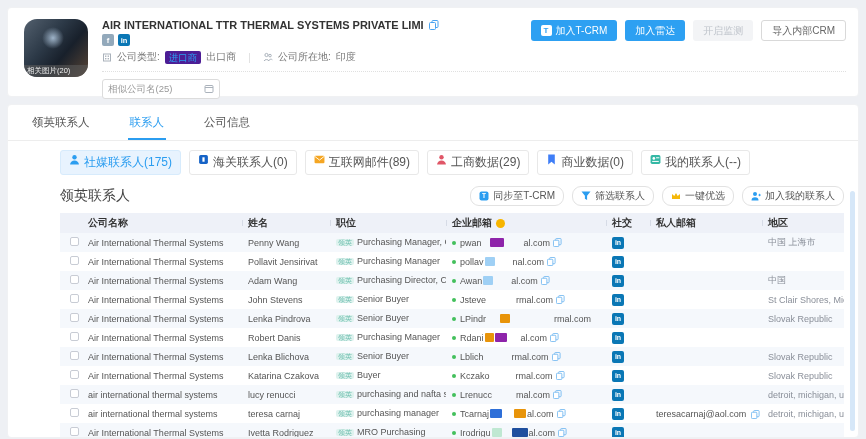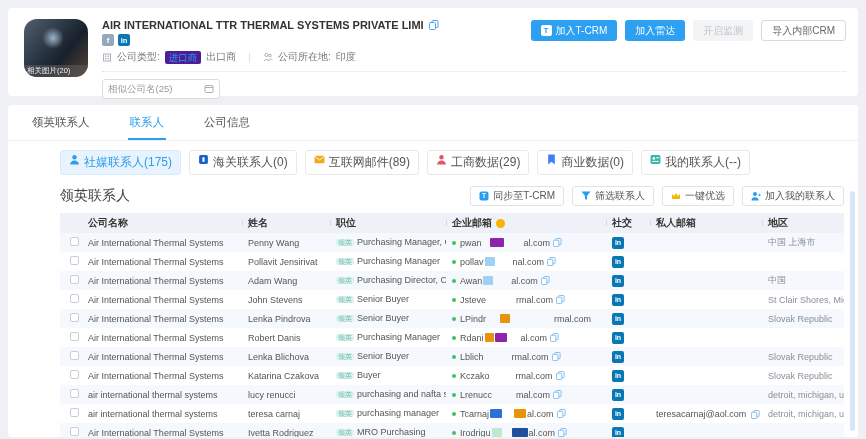--- a/index.html
+++ b/index.html
@@ -49,21 +49,21 @@
   .chips { display:flex; gap:8px; padding:9px 14px 8px 52px; }
   .chip { display:inline-flex; gap:4px; border:1px solid #e8e8e8; border-radius:3px;
           padding:3px 8px; font-size:12px; color:#555; background:#fff; cursor:pointer; white-space:nowrap; }
   .chip.active { background:#e8f3fe; border-color:#d7ebfc; color:#2b9df0; }
   .chip svg { width:11px; height:11px; flex:none; }
 
   .section-row { display:flex; justify-content:space-between; align-items:center; padding:3px 14px 7px 52px; }
   .section-title { font-size:14px; color:#444; }
   .actions { display:flex; gap:8px; }
   .abtn { display:inline-flex; gap:4px; align-items:center; border:1px solid #e2e2e2; background:#fff;
-          border-radius:3px; padding:2px 8px; font-size:10px; color:#555; cursor:pointer; white-space:nowrap; }
+          border-radius:9px; padding:2px 8px; font-size:10px; color:#555; cursor:pointer; white-space:nowrap; }
   .abtn svg { width:10px; height:10px; flex:none; }
 
   .table-wrap { margin:0 14px 0 52px; }
   .thead, .tr { display:grid; grid-template-columns:22px 160px 88px 116px 160px 44px 112px 1fr; align-items:center; }
   .thead { background:#eef1f8; height:20px; font-size:10px; color:#333; font-weight:bold; }
   .th, .td { padding-left:6px; white-space:nowrap; overflow:hidden; position:relative; }
   .th.sep::before { content:""; position:absolute; left:0; top:4px; bottom:4px; width:1px; background:#d6dbe6; }
   .th-flex { display:flex; align-items:center; gap:4px; }
   .vip-dot { width:9px; height:9px; border-radius:50%; background:#f7b500; display:inline-block; flex:none; }
   .tr { height:19px; font-size:9px; color:#555; }

